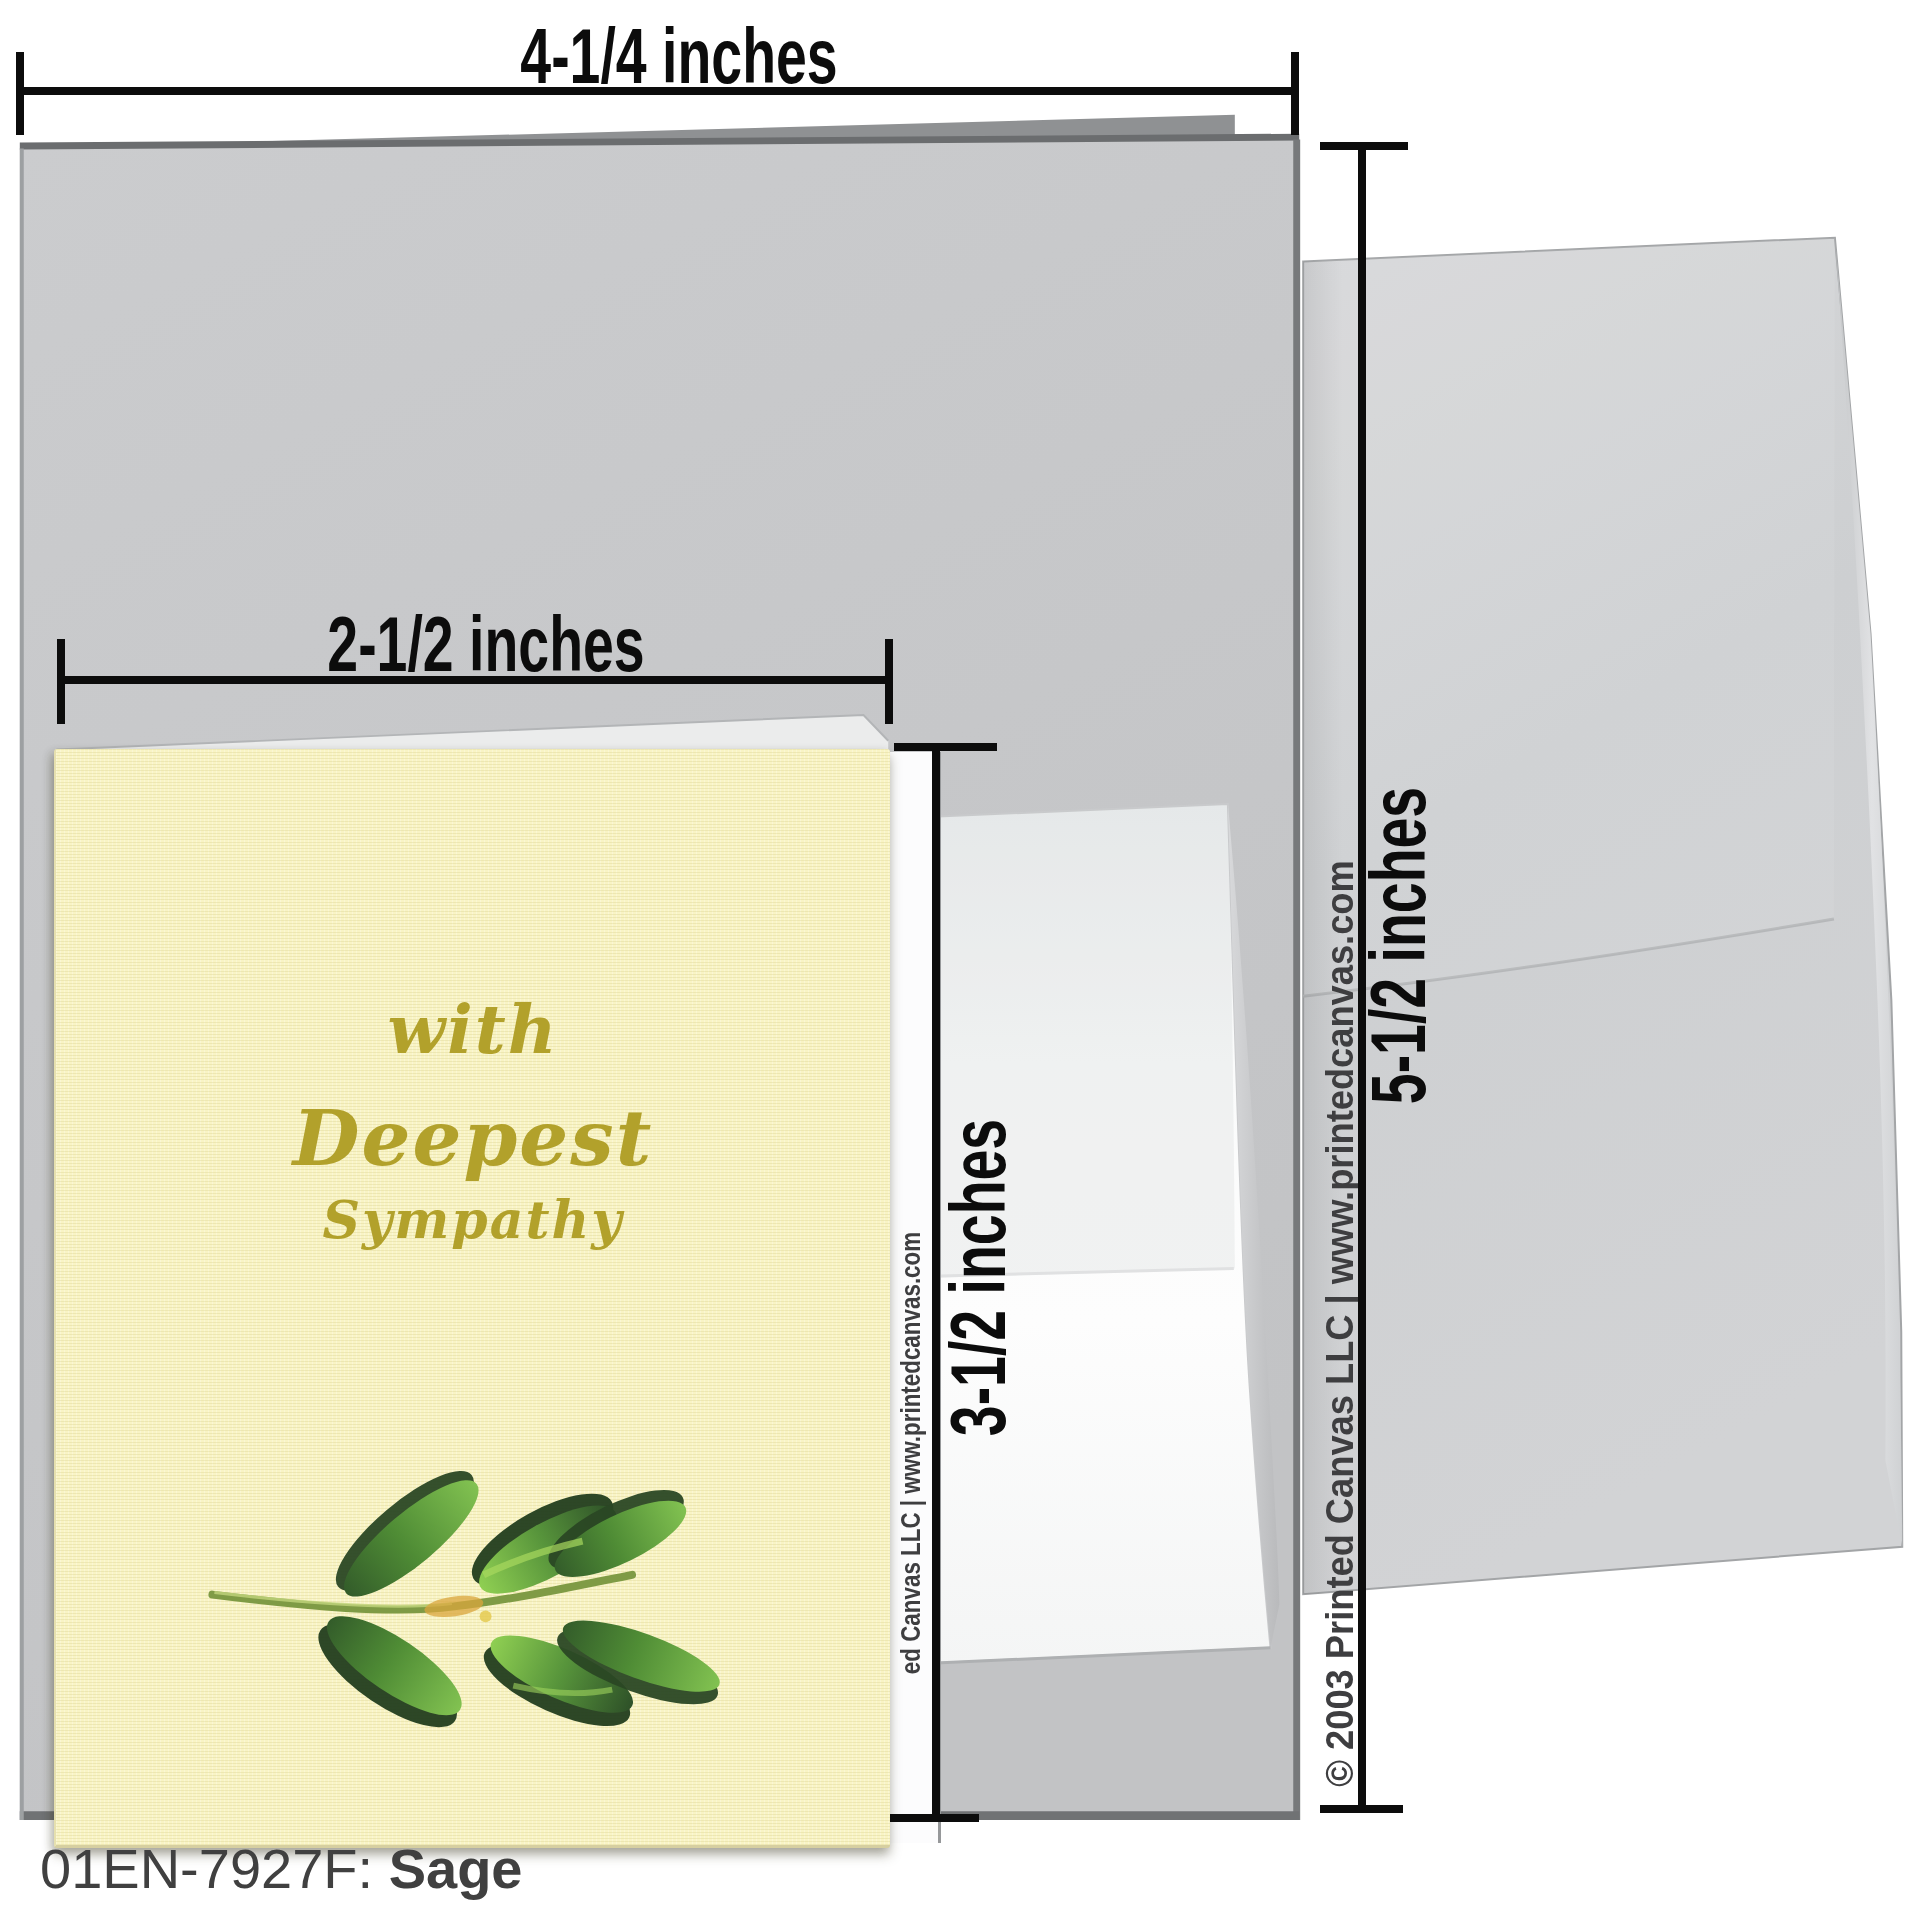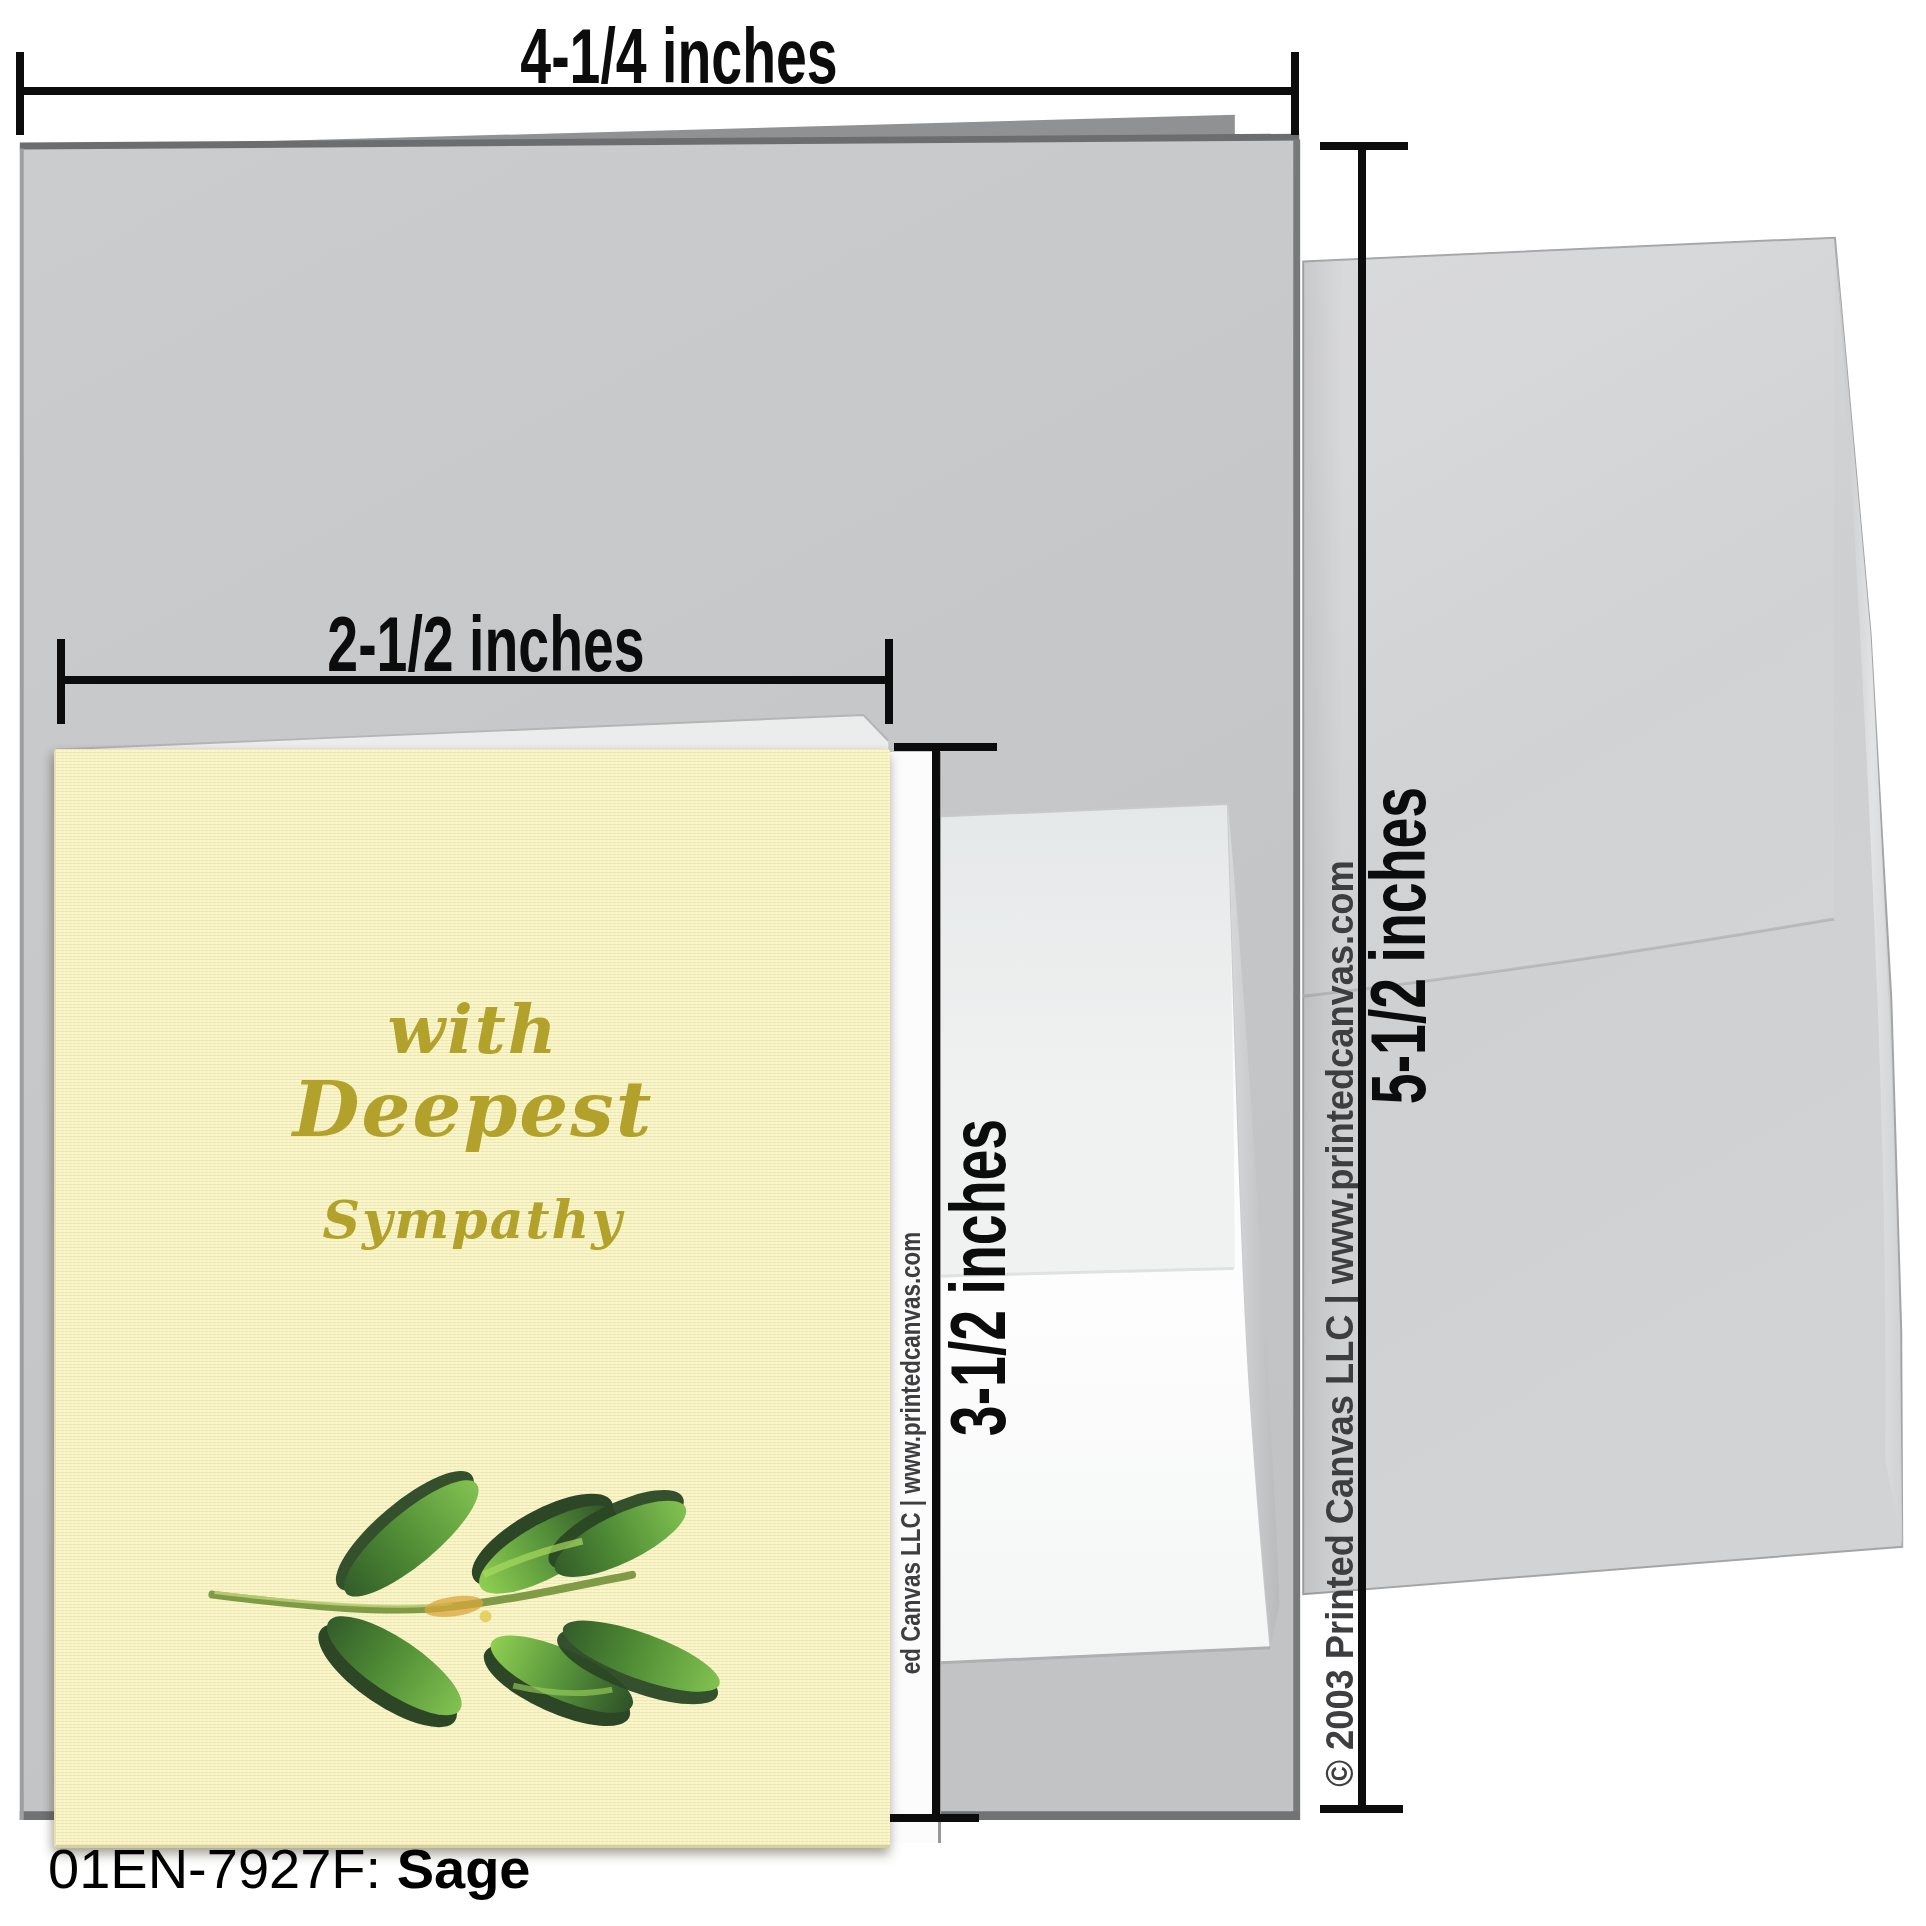--- a/index.html
+++ b/index.html
@@ -23,29 +23,29 @@
   .card-front{position:absolute;left:54px;top:749px;width:834px;height:1096px;border-radius:3px;
         background:
           repeating-linear-gradient(0deg, rgba(196,186,106,0.22) 0px, rgba(196,186,106,0.22) 1px, transparent 1px, transparent 3px),
           repeating-linear-gradient(90deg, rgba(255,255,250,0.28) 0px, rgba(255,255,250,0.28) 1px, transparent 1px, transparent 4px),
           var(--card_cream);
         border-left:2px solid #e6e0ae;border-bottom:3px solid #d6cfa0;
         box-shadow:0 7px 12px rgba(50,45,20,0.35), -4px 3px 8px rgba(50,45,20,0.15);}
   .msg{position:absolute;left:0;width:100%;text-align:center;color:var(--script_gold);
        font-family:"DejaVu Serif",serif;font-style:italic;font-weight:bold;letter-spacing:2px;}
   .msg1{top:245px;font-size:67px;line-height:71px;}
-  .msg2{top:320px;font-size:77px;line-height:81px;}
+  .msg2{top:349px;font-size:77px;line-height:81px;}
   .msg3{top:430px;font-size:52px;line-height:81px;}
   .copy{position:absolute;font-weight:bold;color:var(--copyright_gray);text-align:center;white-space:nowrap;}
   .copy-small{left:614px;top:1428px;width:594px;height:50px;line-height:50px;font-size:28px;
               transform:rotate(-90deg) scaleX(0.8);}
   .copy-large{left:745px;top:1294px;width:1188px;height:59px;line-height:59px;font-size:39px;
               transform:rotate(-90deg) scaleX(0.93);}
   
-  .footer{position:absolute;left:48px;top:1836px;font-size:56px;color:#000000;white-space:nowrap;}
+  .footer{position:absolute;left:40px;top:1836px;font-size:56px;color:#404040;white-space:nowrap;}
   .footer .sku{font-weight:400;}
   .footer .name{font-weight:700;}
 </style>
 </head>
 <body>
 
 <div class="stage">
 
   <svg class="layer" viewBox="0 0 1946 1946">
     <defs>

